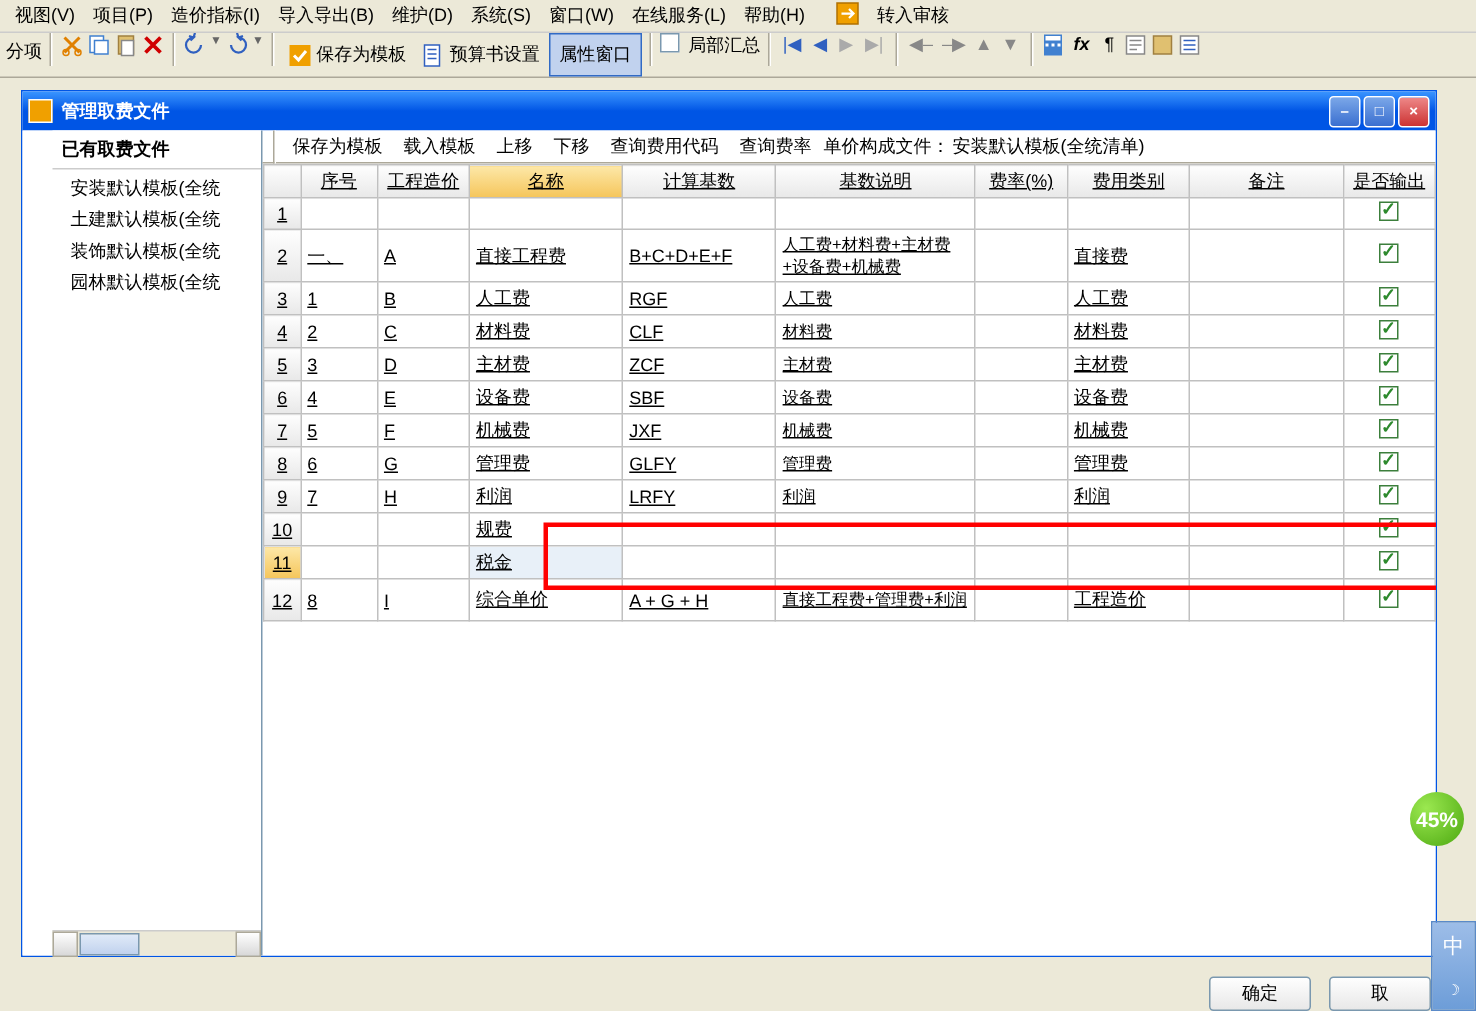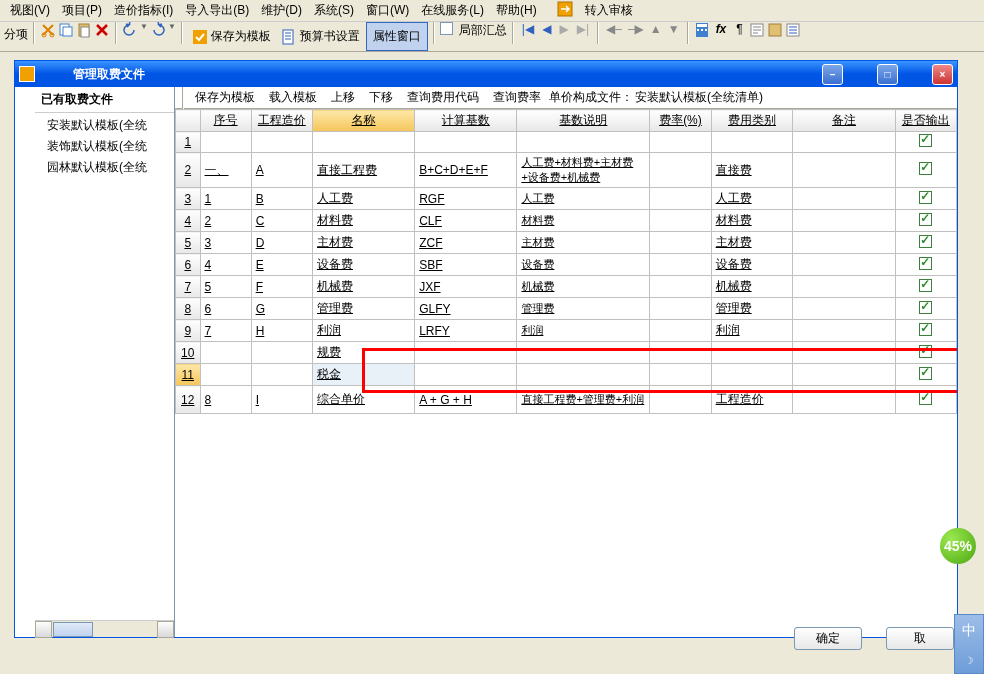--- a/index.html
+++ b/index.html
@@ -12,21 +12,21 @@
 
 .toolbar { height: 30px; background: #ece9d8; display: flex; padding: 0 4px; border-bottom: 1px solid #aca899; gap: 2px; }
 .tool-sep { width: 2px; height: 22px; border-left: 1px solid #aca899; border-right: 1px solid #fff; margin: 0 3px; }
 .tool-icon { width: 16px; height: 16px; display: inline-block; cursor: pointer; }
 .tool-btn { display: flex; align-items: center; padding: 2px 4px; cursor: pointer; gap: 3px; }
 .tool-btn.active { border: 1px solid #316ac5; background: #c1d2ee; padding: 2px 6px; }
 .chk { width: 13px; height: 13px; border: 1px solid #7a98af; background: #fff; display: inline-block; }
 
 
 .dialog { position: absolute; left: 14px; top: 60px; width: 944px; height: 578px; border: 1px solid #0055e5; background: #fff; }
-.titlebar { height: 26px; background: linear-gradient(to bottom, #3a95ff 0%, #0055e5 50%, #0055e5 100%); display: flex; align-items: center; padding: 0 4px; color: #fff; font-weight: bold; gap: 32px; }
+.titlebar { height: 26px; background: linear-gradient(to bottom, #3a95ff 0%, #0055e5 50%, #0055e5 100%); display: flex; align-items: center; padding: 0 4px; color: #fff; font-weight: bold; }
 .titlebar-icon { width: 16px; height: 16px; background: #f0a000; margin-right: 6px; border: 1px solid #fff; }
 .titlebar-spacer { flex: 1; }
 .winbtn { width: 21px; height: 21px; background: linear-gradient(to bottom, #7ba7e8, #3a6fd0); border: 1px solid #fff; border-radius: 3px; margin-left: 2px; display: flex; align-items: center; justify-content: center; color: #fff; font-weight: bold; font-size: 10px; cursor: pointer; }
 
 
 .dialog-body { display: flex; height: calc(100% - 26px); background: #fff; }
 
 
 .left-panel { width: 140px; border-right: 1px solid #7a98af; display: flex; flex-direction: column; margin-left: 20px; }
 .panel-header { padding: 4px 6px; font-weight: bold; border-bottom: 1px solid #ccc; background: #fff; }
@@ -54,21 +54,21 @@
 .grid td.cell-sel { background: #e8f0f8; }
 .grid tr.multiline td { height: 28px; }
 .checkbox-out { width: 13px; height: 13px; border: 1px solid #3c7f3c; display: inline-block; position: relative; background: #fff; }
 .checkbox-out::after { content: "✓"; color: #2d8a2d; position: absolute; top: -3px; left: 0; font-size: 12px; font-weight: bold; }
 .col-check { text-align: center !important; }
 
 
 .red-box { position: absolute; border: 3px solid #ff0000; pointer-events: none; }
 
 
-.dialog-footer { position: absolute; right: 30px; bottom: 24px; display: flex; gap: 24px; margin-top: 16px; }
+.dialog-footer { position: absolute; right: 30px; bottom: 0; display: flex; gap: 12px; margin-top: 16px; }
 .dlgbtn { min-width: 68px; height: 23px; background: linear-gradient(#fefefe, #e8e8e8); border: 1px solid #7a98af; border-radius: 3px; cursor: pointer; font-size: 12px; padding: 0 12px; }
 
 
 .progress-badge { position: absolute; right: 8px; top: 528px; width: 36px; height: 36px; border-radius: 50%; background: radial-gradient(circle at 30% 30%, #9be850, #4ca810); color: #fff; display: flex; align-items: center; justify-content: center; font-size: 14px; font-weight: bold; }
 .side-widget { position: absolute; right: 0; bottom: 0; width: 30px; height: 60px; background: linear-gradient(#9dbde8, #6d9dd8); border: 1px solid #5a8ac8; color: #fff; display: flex; flex-direction: column; align-items: center; justify-content: space-around; font-size: 14px; }
 
 
 .left-text { position: absolute; left: 0; top: 34px; width: 14px; font-size: 12px; writing-mode: vertical-rl; padding-top: 4px; }
 
 
@@ -195,20 +195,21 @@
     <span class="winbtn">–</span>
     <span class="winbtn">□</span>
     <span class="winbtn" style="background:linear-gradient(#e88,#c33)">×</span>
   </div>
   <div class="dialog-body">
 
     <div class="left-panel">
       <div class="panel-header">已有取费文件</div>
       <div class="tree">
         <div class="tree-item">安装默认模板(全统</div>
+        <div class="tree-item">土建默认模板(全统</div>
         <div class="tree-item">装饰默认模板(全统</div>
         <div class="tree-item">园林默认模板(全统</div>
       </div>
       <div class="scrollbar-h">
         <span class="scroll-arrow"></span>
         <span class="scroll-thumb"></span>
         <span class="scroll-track"></span>
         <span class="scroll-arrow"></span>
       </div>
     </div>

